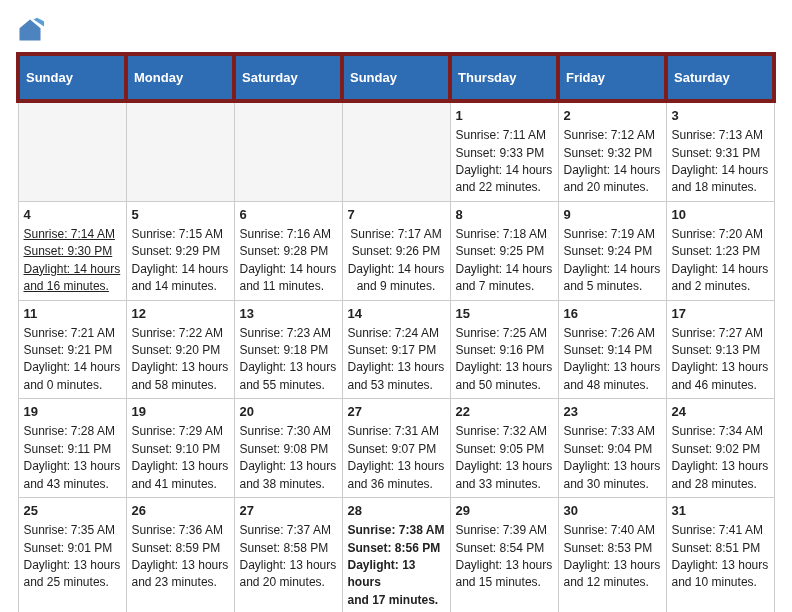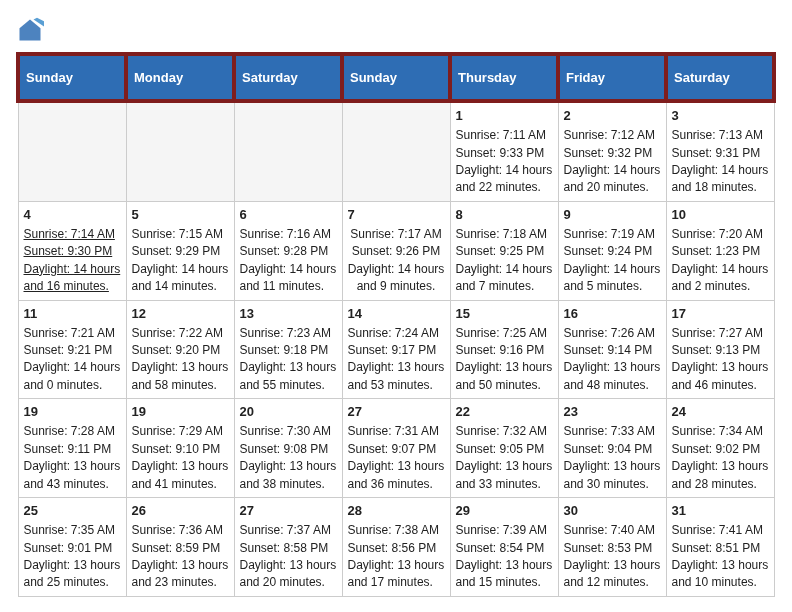--- a/index.html
+++ b/index.html
@@ -310,21 +310,21 @@
         </td>
         <td>
           <div class="day-number">27</div>
           <div class="day-info" style="white-space: pre-line;">Sunrise: 7:37 AM
 Sunset: 8:58 PM
 Daylight: 13 hours
 and 20 minutes.</div>
         </td>
         <td>
           <div class="day-number">28</div>
-          <div class="day-info" style="white-space: pre-line;">Sunrise: 7:38 AM
+          <div class="day-info" style="white-space: pre-line; font-weight: bold;">Sunrise: 7:38 AM
 Sunset: 8:56 PM
 Daylight: 13 hours
 and 17 minutes.</div>
         </td>
         <td>
           <div class="day-number">29</div>
           <div class="day-info" style="white-space: pre-line;">Sunrise: 7:39 AM
 Sunset: 8:54 PM
 Daylight: 13 hours
 and 15 minutes.</div>

